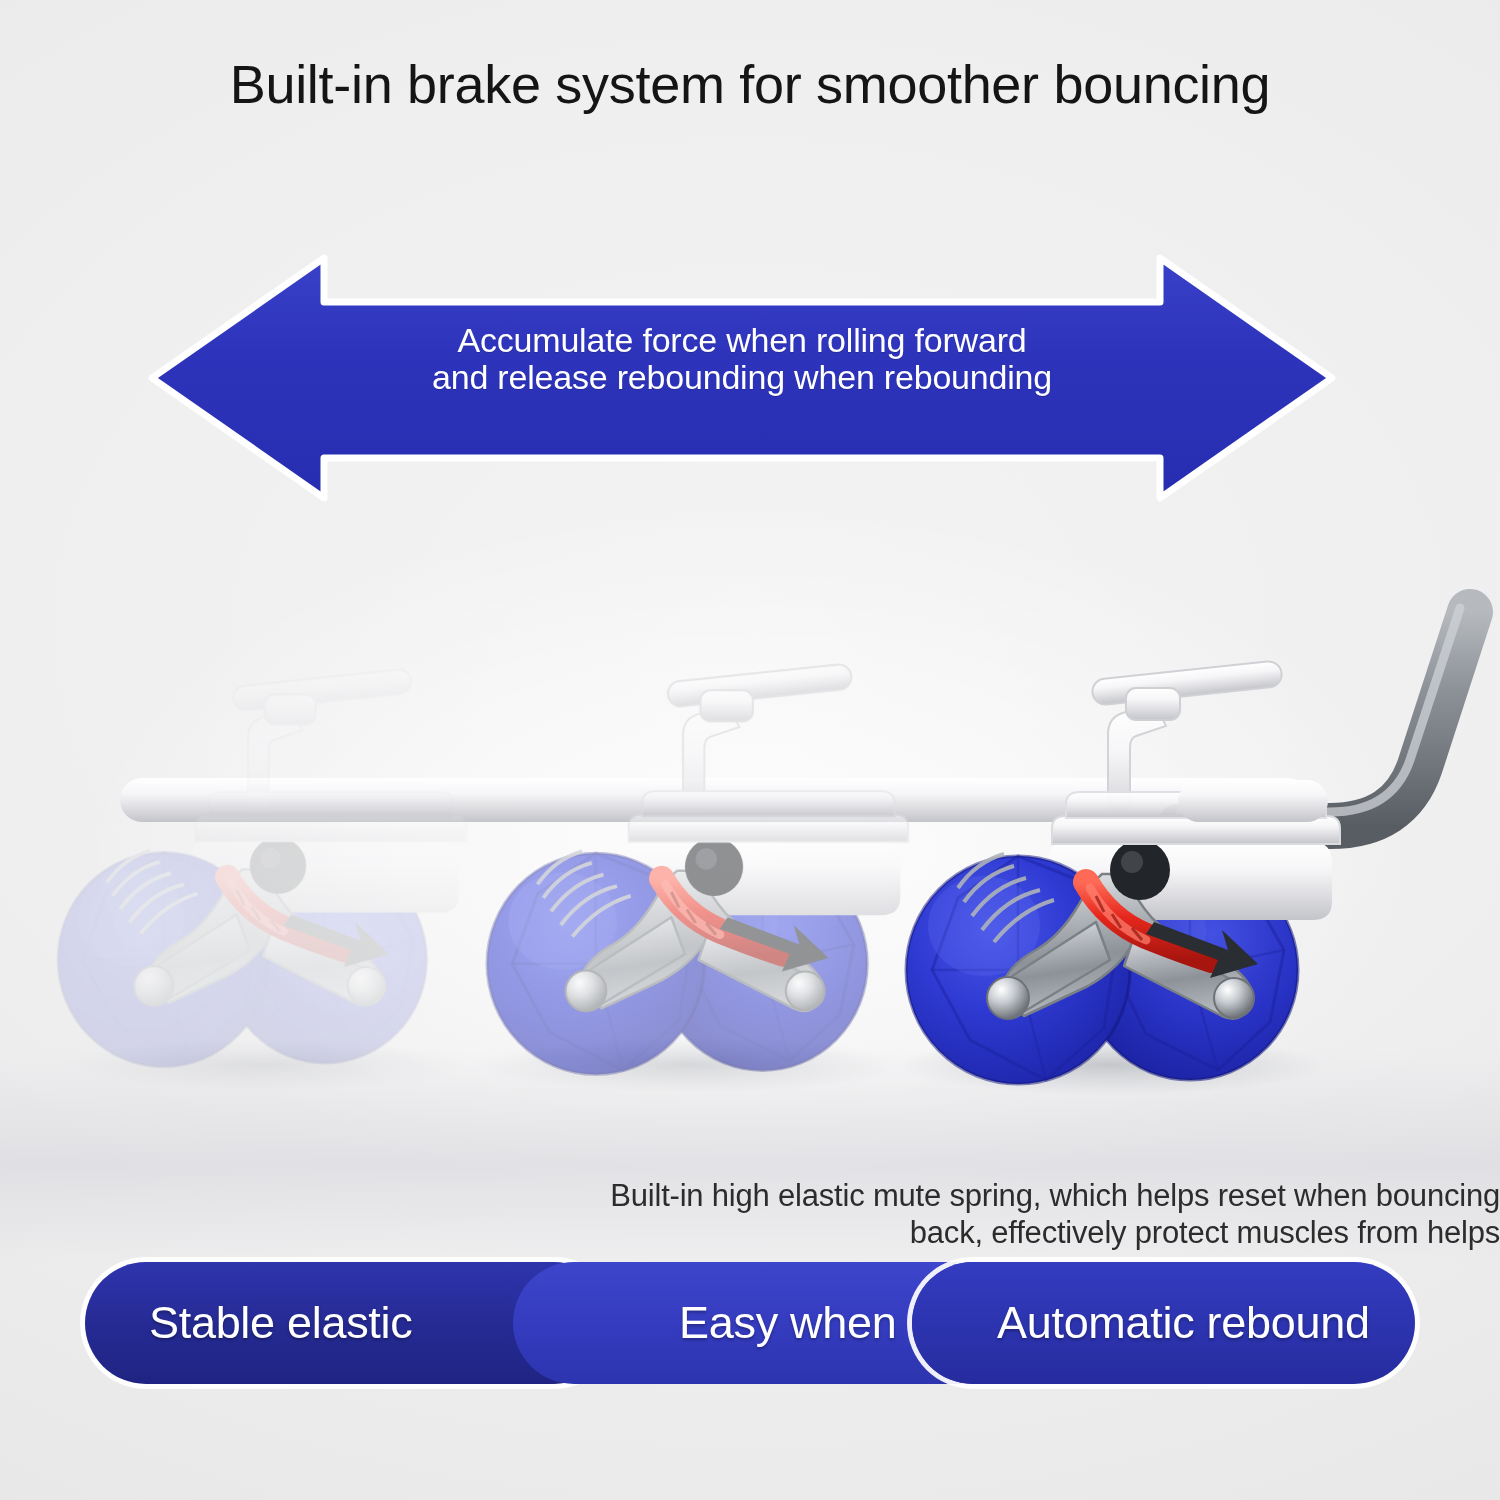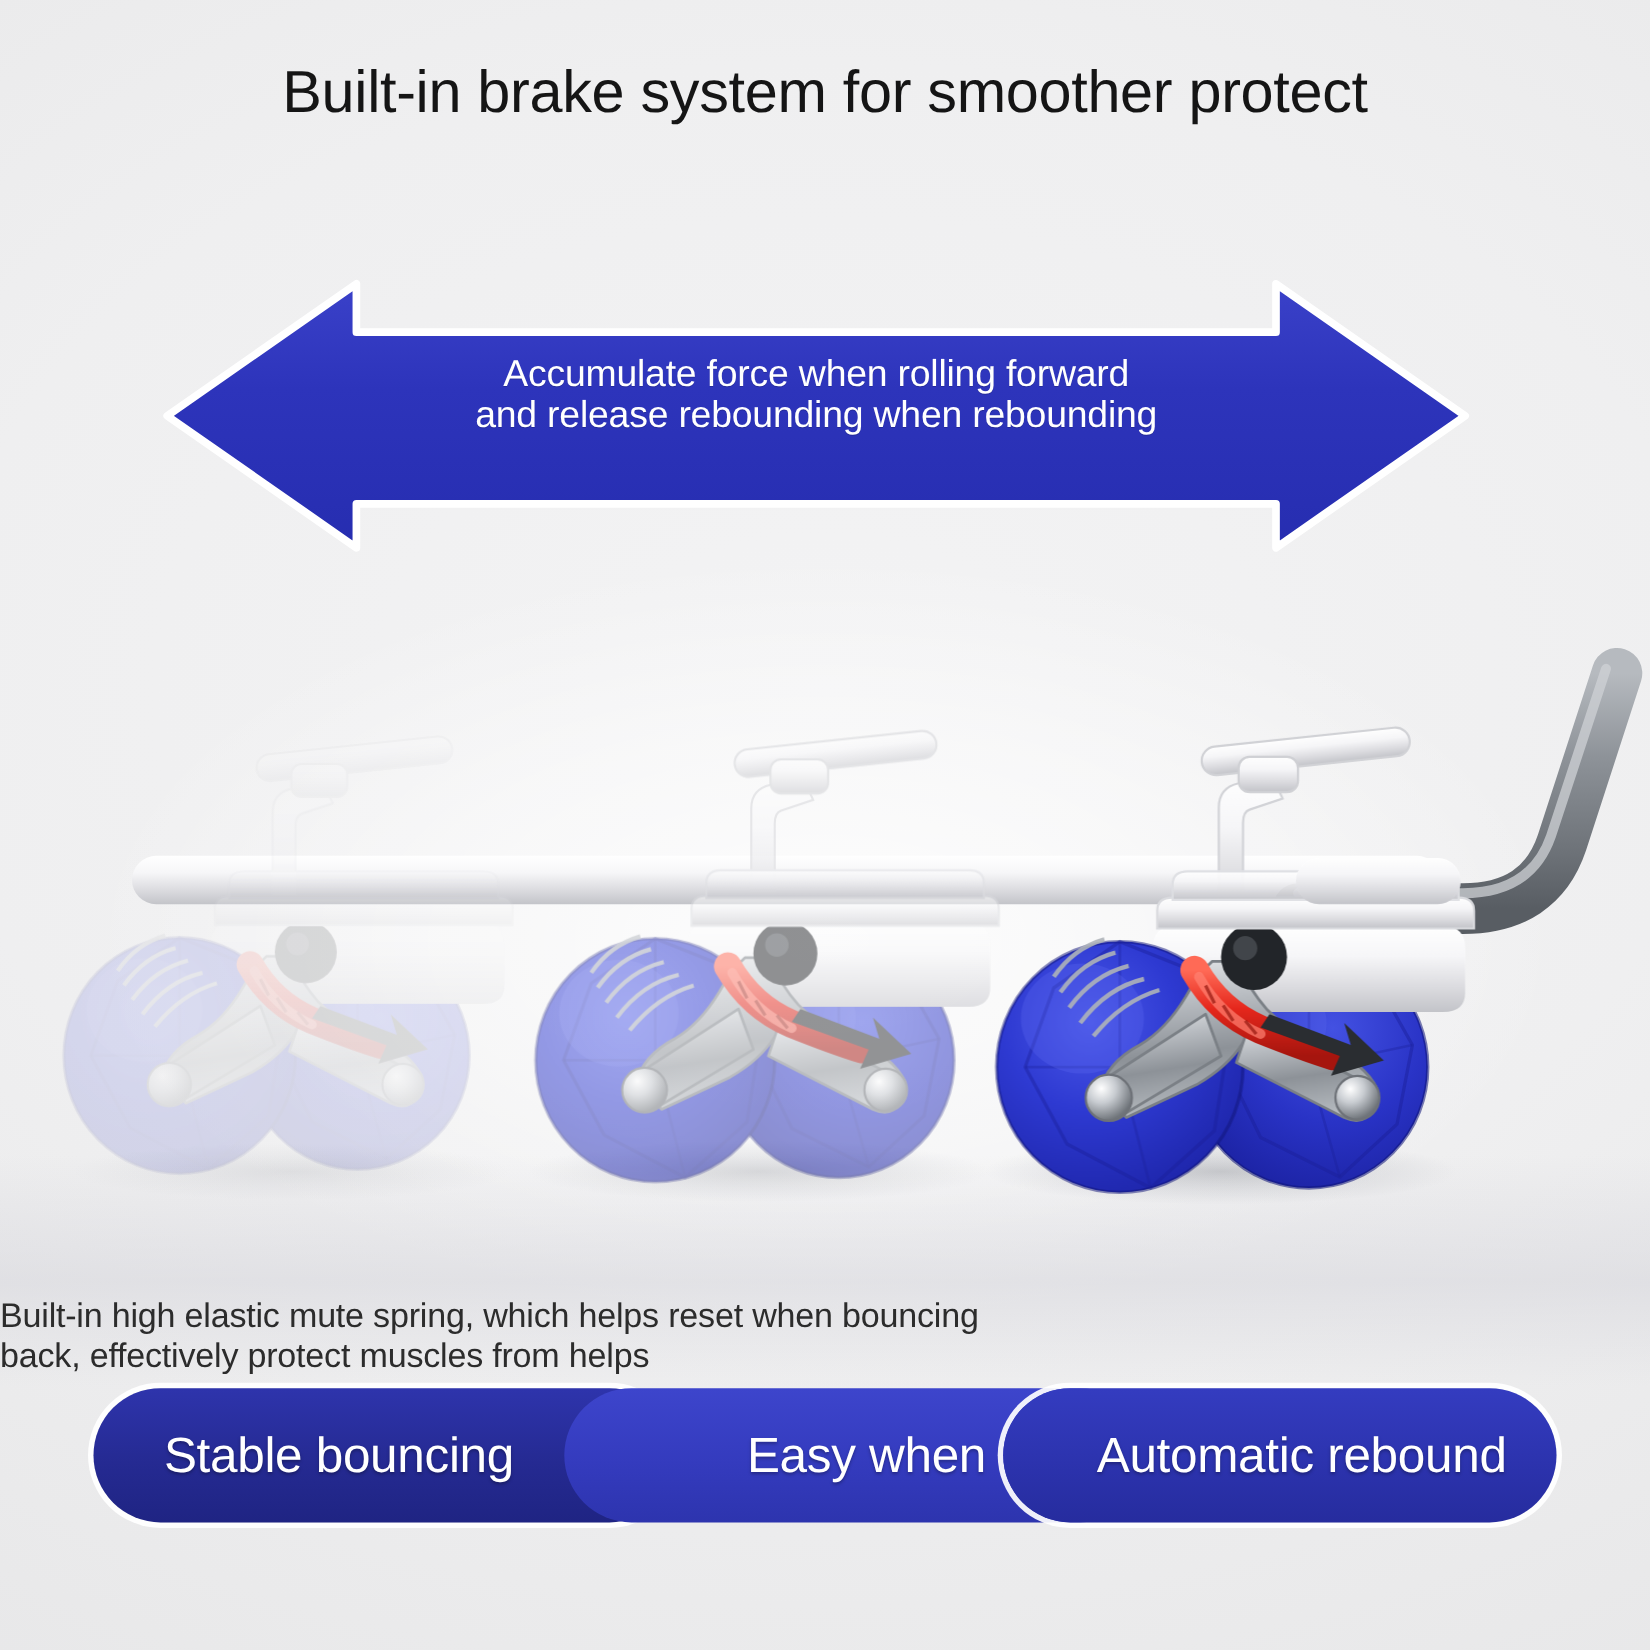--- a/index.html
+++ b/index.html
@@ -91,21 +91,21 @@
     height: 560px;
   }
   .stage svg { display: block; width: 100%; height: 100%; }
 
   
   .caption {
     position: absolute;
     left: 0;
     top: 1178px;
     width: 100%;
-    text-align: left;
+    text-align: right;
     color: #2c2c2c;
     font-size: 31px;
     line-height: 1.18;
     font-weight: 400;
     letter-spacing: -0.2px;
     white-space: nowrap;
   }
   .caption .l2 { display: block; }
 
   
@@ -156,21 +156,21 @@
   .pill span { text-shadow: 0 2px 3px rgba(0,0,0,0.30); }
 </style>
 </head>
 <body>
 
 <div class="poster">
 
   <div class="bg-sheen"></div>
   <div class="bg-floor"></div>
 
-  <div class="title">Built-in brake system for smoother protect</div>
+  <div class="title">Built-in brake system for smoother bouncing</div>
 
   <div class="arrow-wrap">
     <svg viewBox="0 0 1188 256" preserveAspectRatio="none">
       <defs>
         <linearGradient id="arrGrad" x1="0" y1="0" x2="0" y2="1">
           <stop offset="0%" stop-color="#3a41c9"></stop>
           <stop offset="40%" stop-color="#2d34bb"></stop>
           <stop offset="100%" stop-color="#262db0"></stop>
         </linearGradient>
       </defs>
@@ -322,21 +322,21 @@
     </svg>
   </div>
 
   <div class="caption">
     <span>Built-in high elastic mute spring, which helps reset when bouncing</span>
     <span class="l2">back, effectively protect muscles from helps</span>
   </div>
 
   <div class="pills">
     <div class="pill pill-1">
-      <span>Stable bouncing</span>
+      <span>Stable elastic</span>
     </div>
     <div class="pill pill-2">
       <span>Easy when</span>
     </div>
     <div class="pill pill-3">
       <span>Automatic rebound</span>
     </div>
   </div>
 
 </div>

